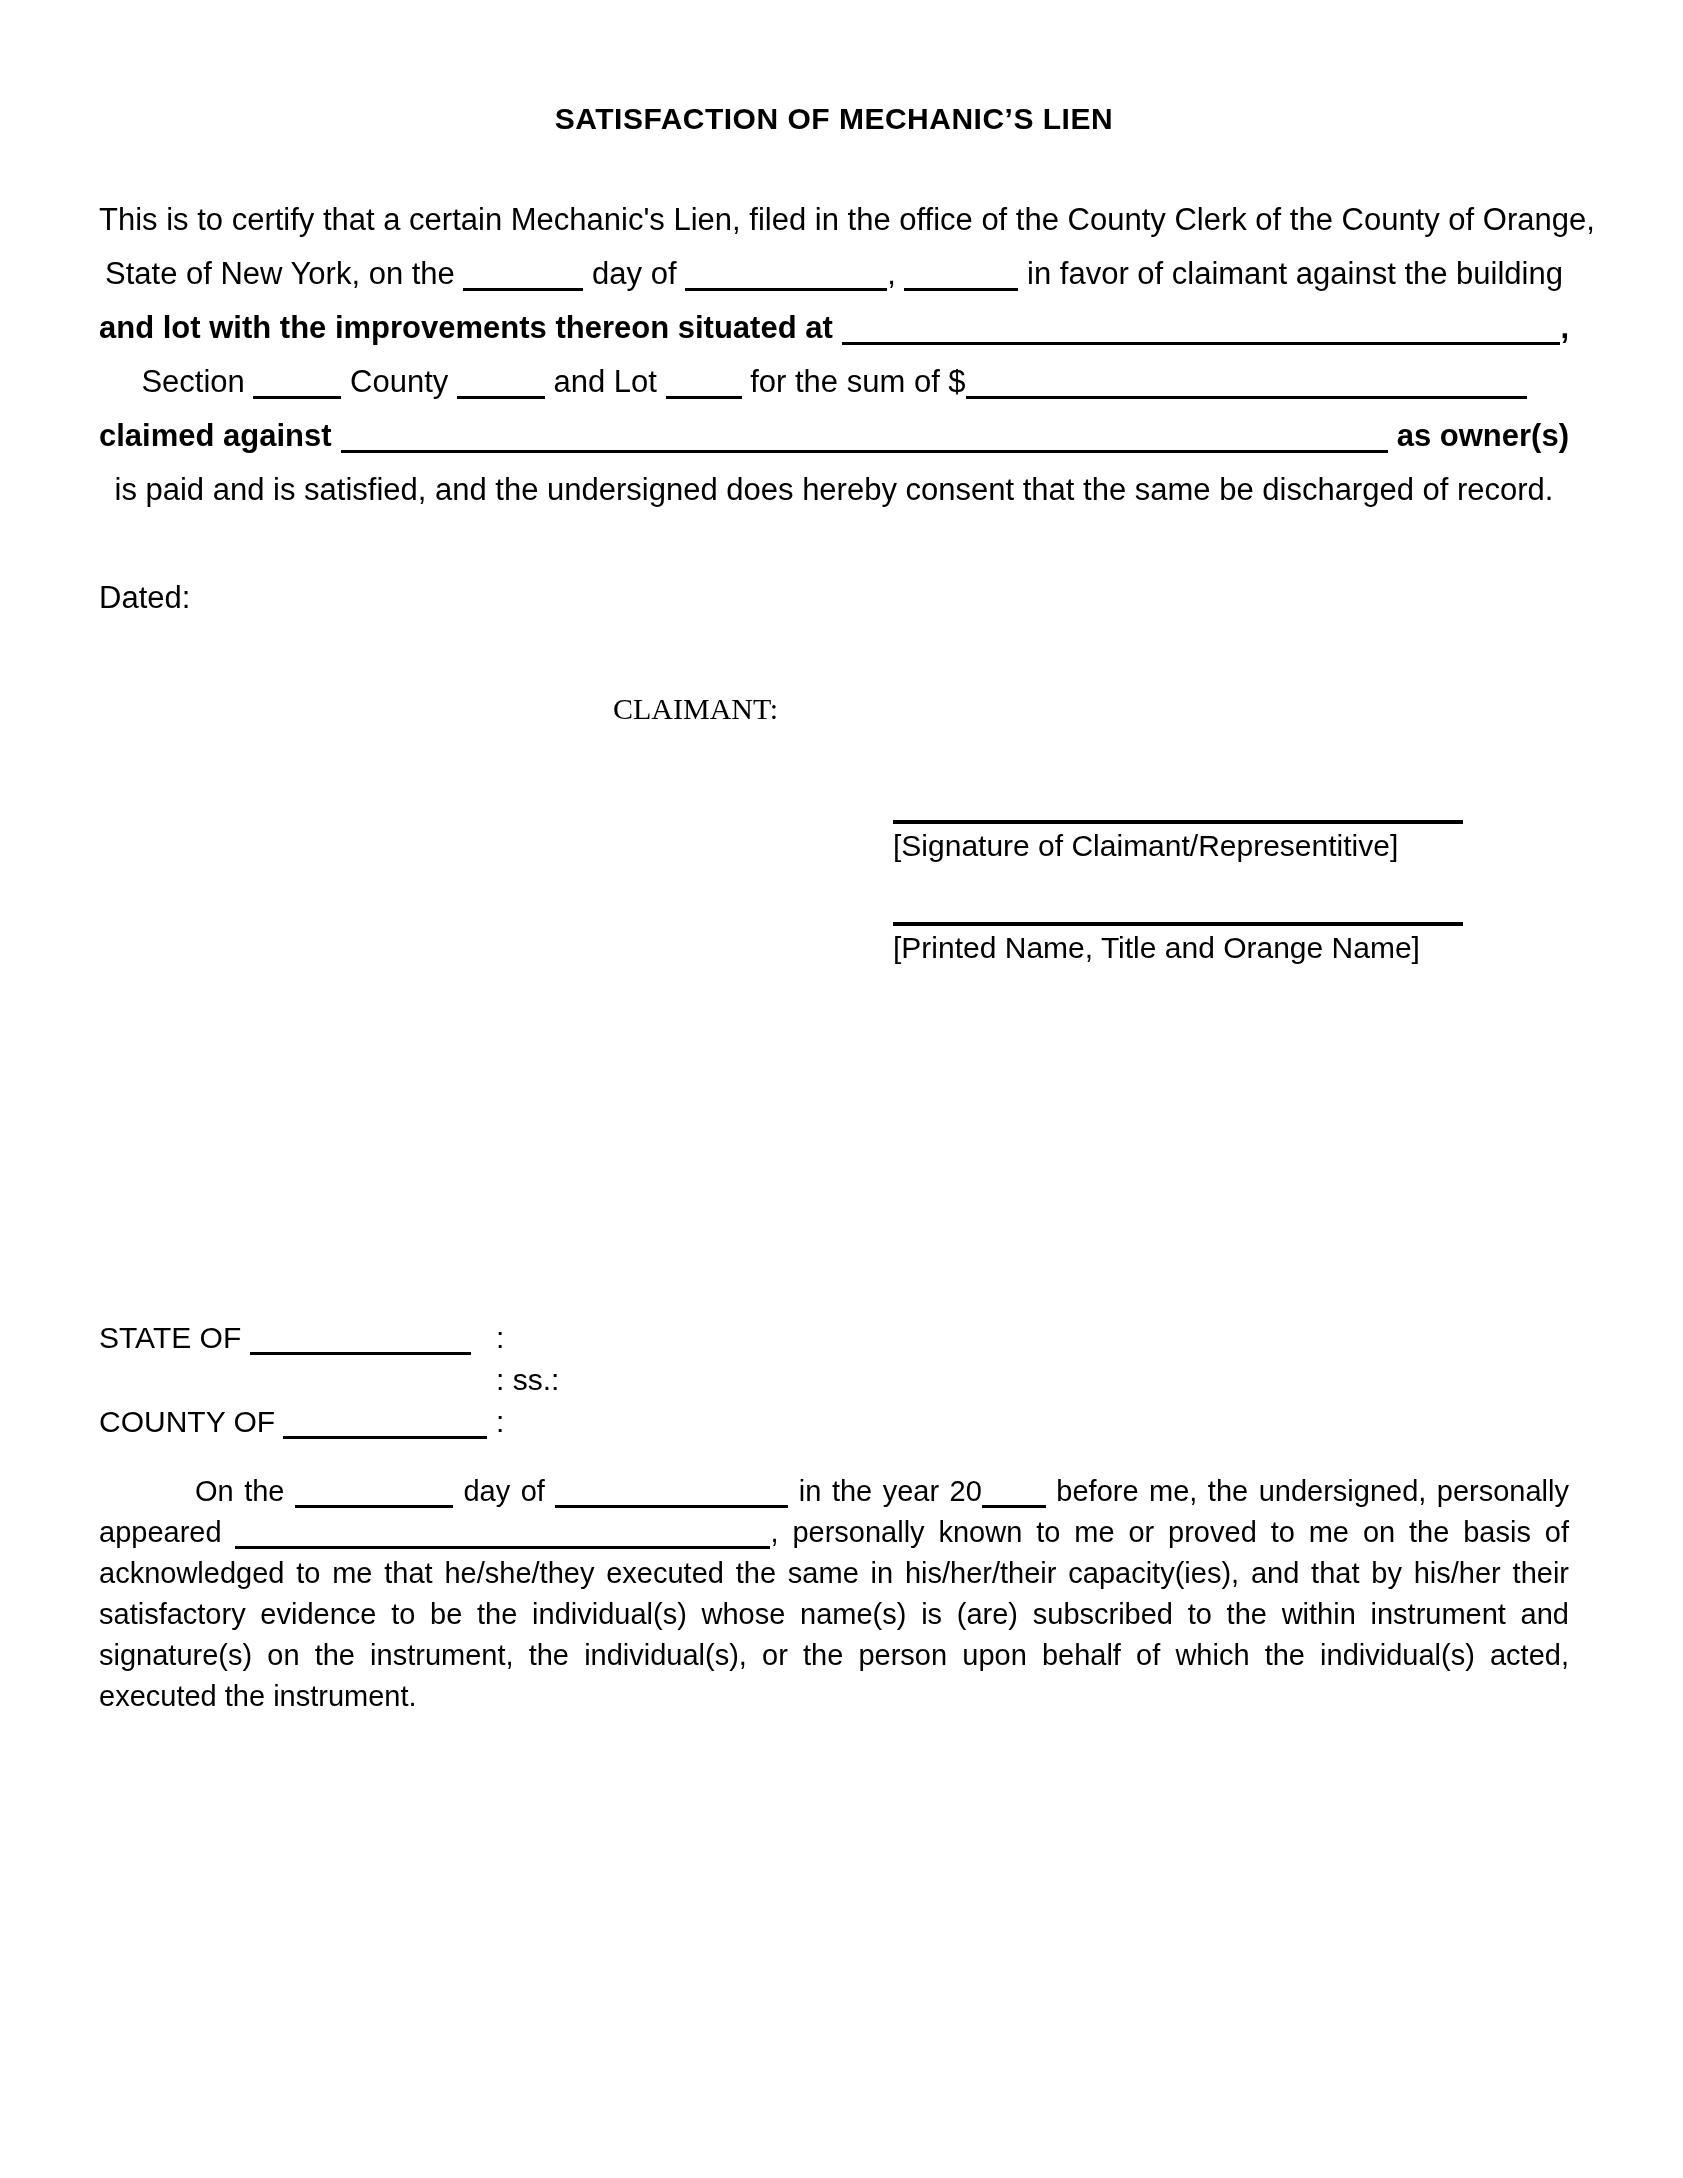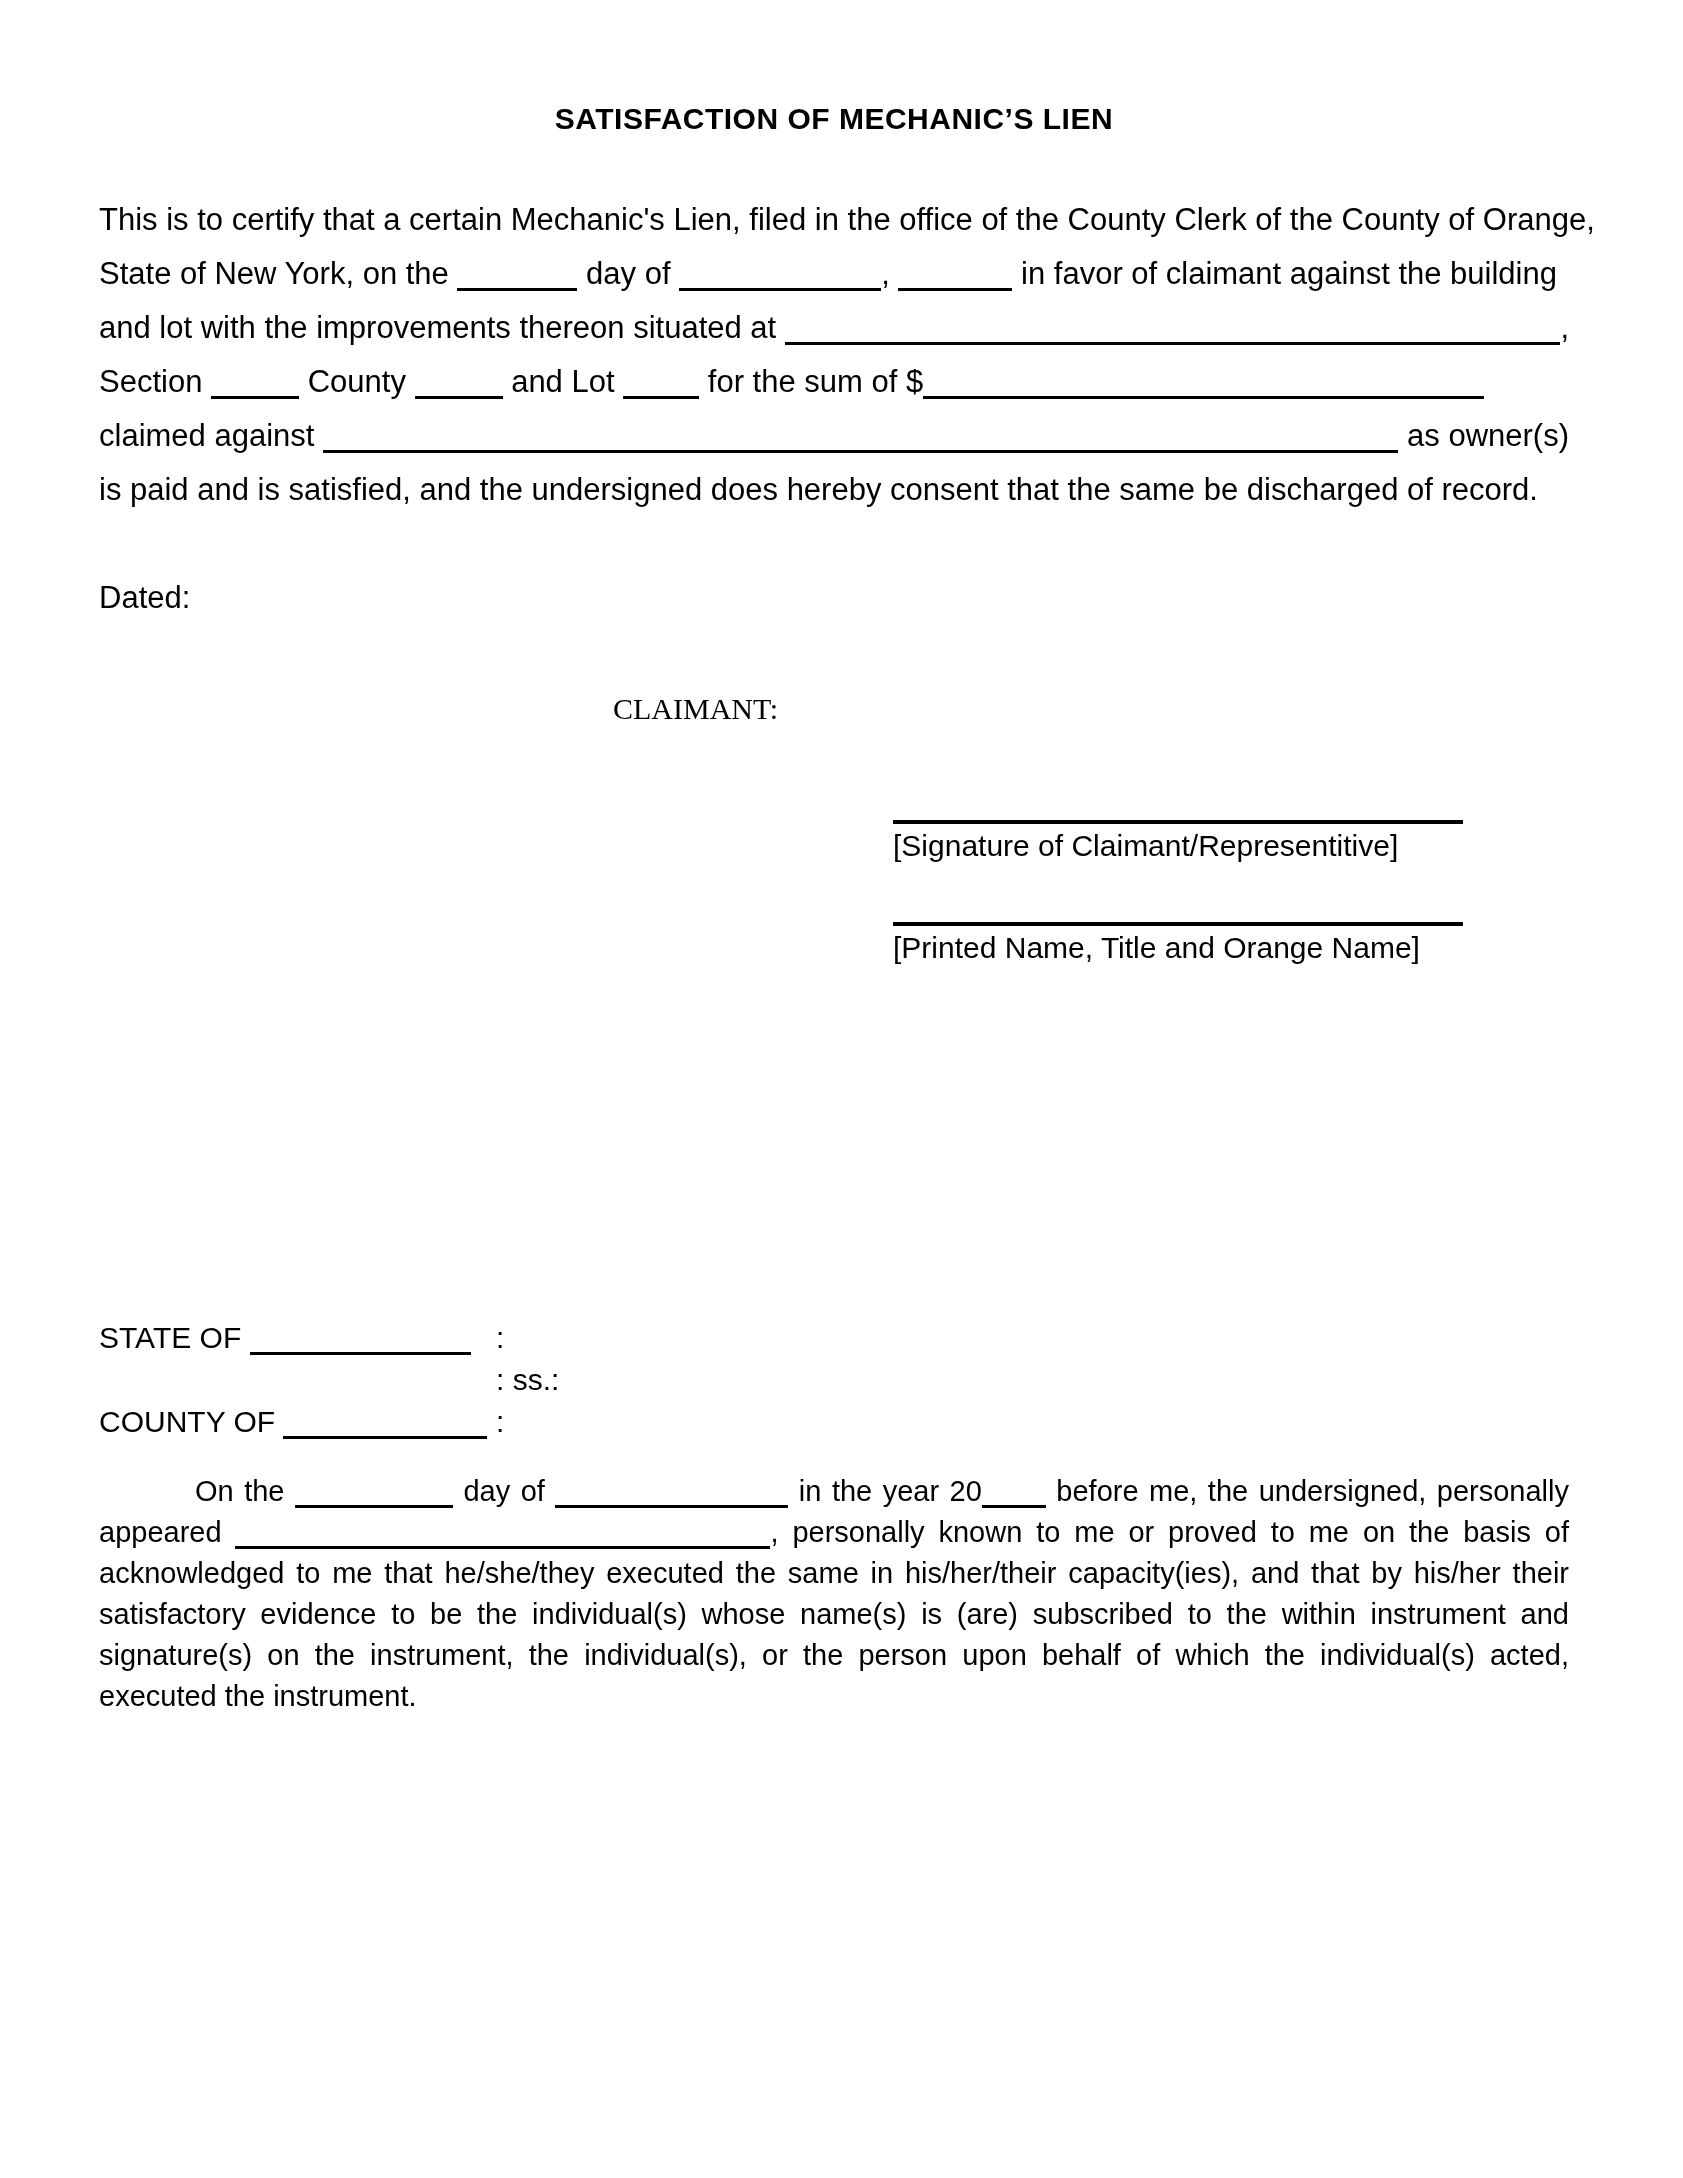--- a/index.html
+++ b/index.html
@@ -17,24 +17,24 @@
   }
   .doc-title {
     margin-top: 100px;
     text-align: center;
     font-weight: bold;
     font-size: 30px;
     line-height: 38px;
     letter-spacing: 0.5px;
   }
   
-  .para-intro { margin-top: 55px; font-size: 31px; line-height: 54px; }
+  .para-intro { margin-top: 55px; font-size: 31px; line-height: 54px; text-align: center; }
   .line  { white-space: nowrap; }
   .line-flex { display: flex; align-items: flex-end; }
-  .line-flex .txt { flex: 0 0 auto; white-space: pre; }
+  .line-flex .txt { flex: 0 0 auto; white-space: pre; font-weight: bold; }
   .blank {
     display: inline-block;
     height: 0;
     border-bottom: 3px solid #000;
     vertical-align: -7px;
   }
   .blank-f {
     flex: 1 1 auto;
     border-bottom: 3px solid #000;
     margin-bottom: 10px;

